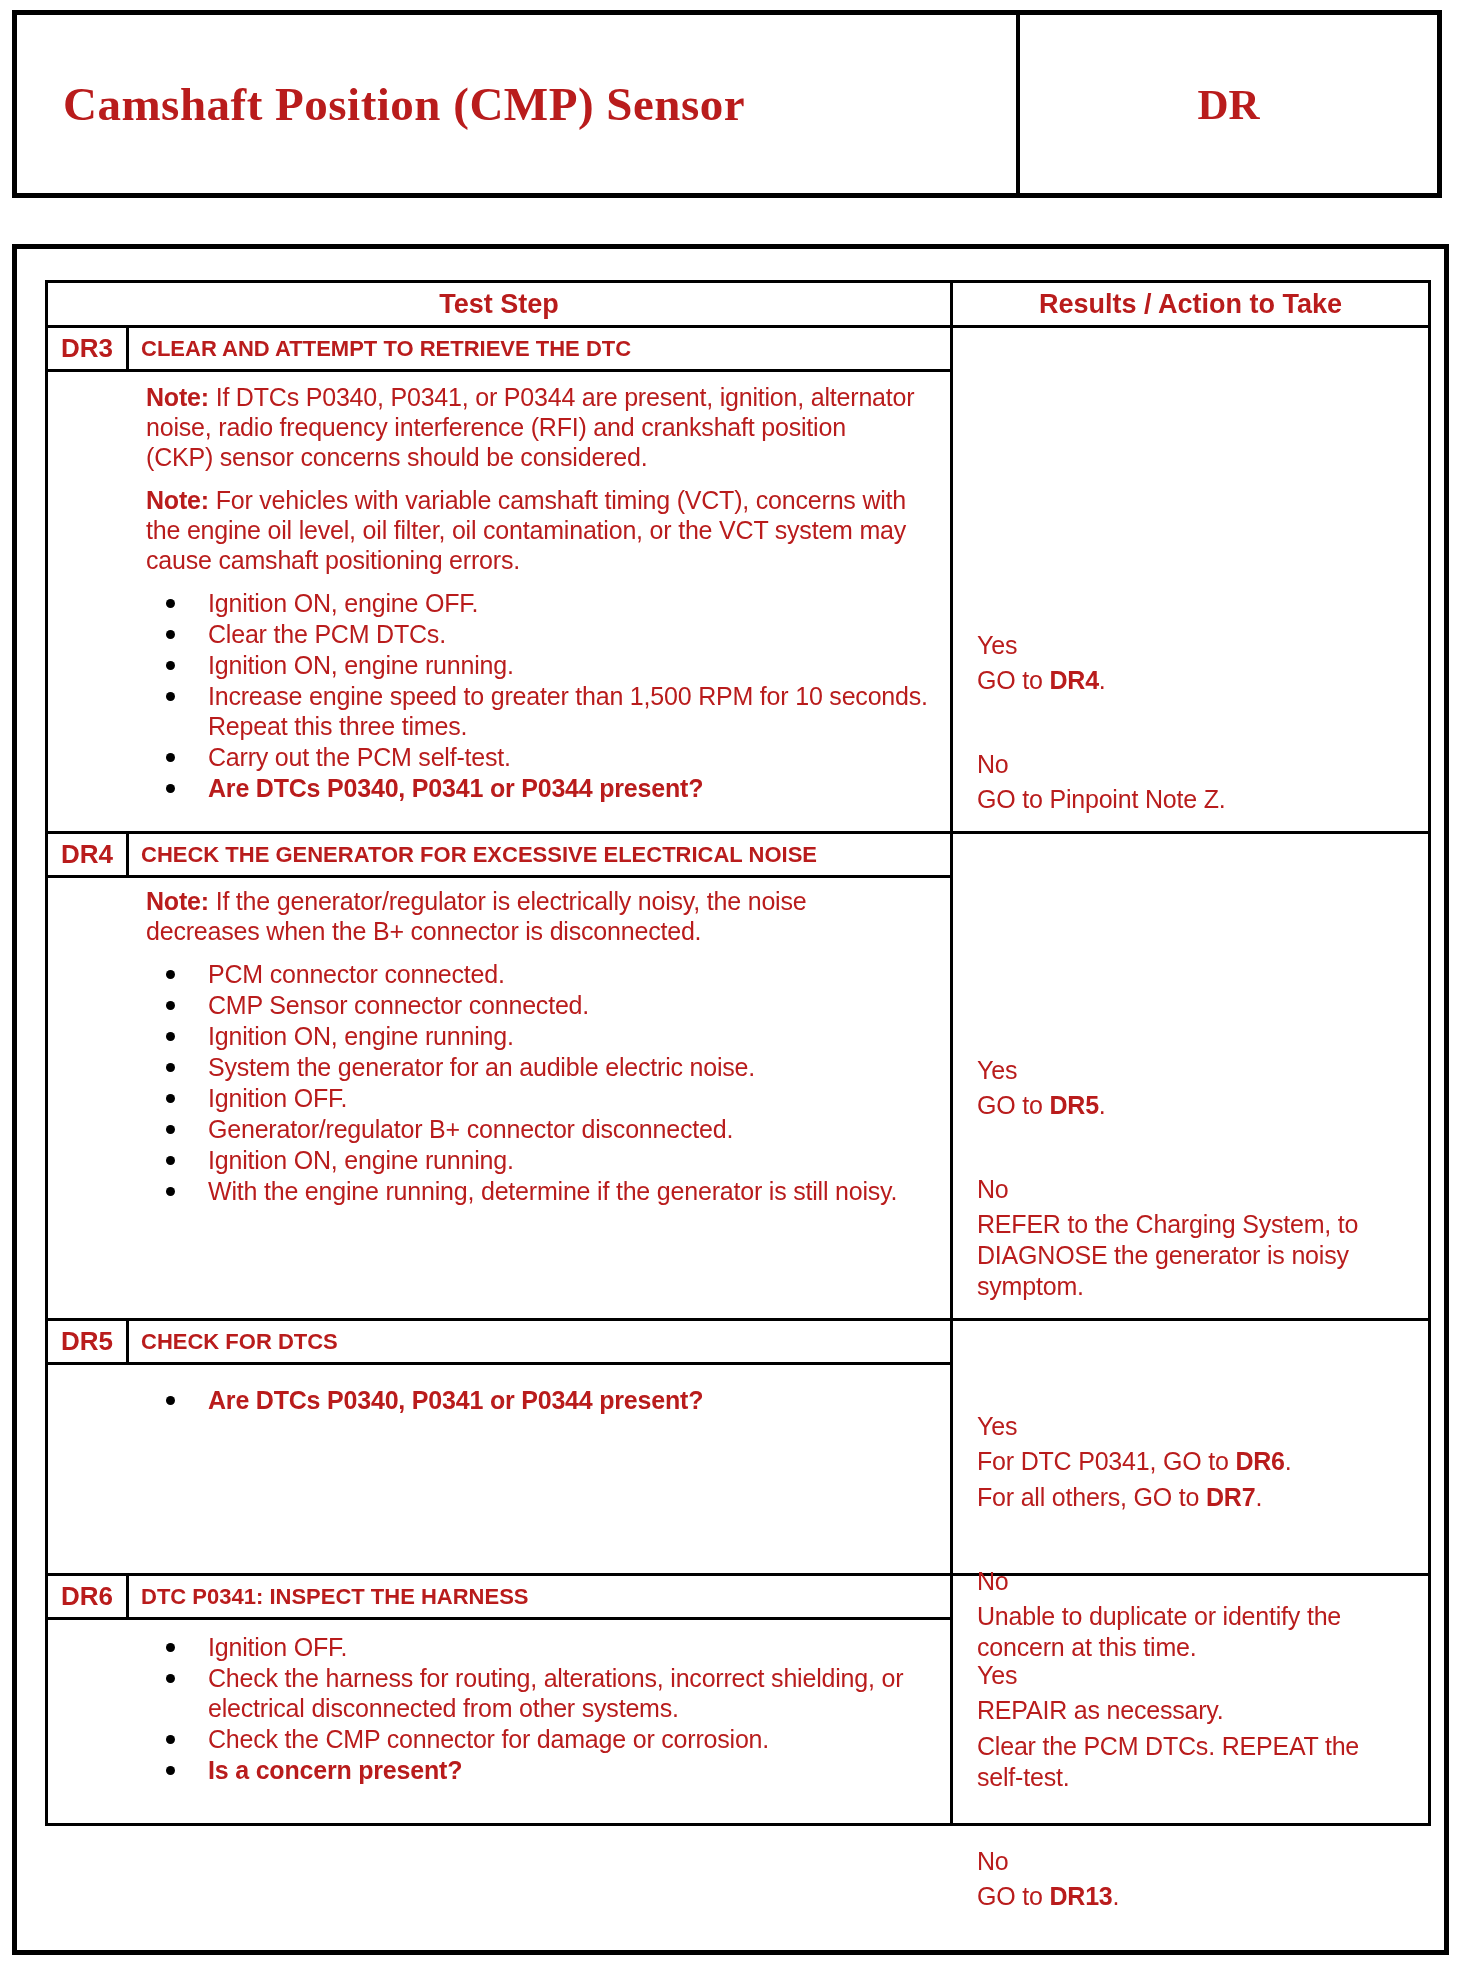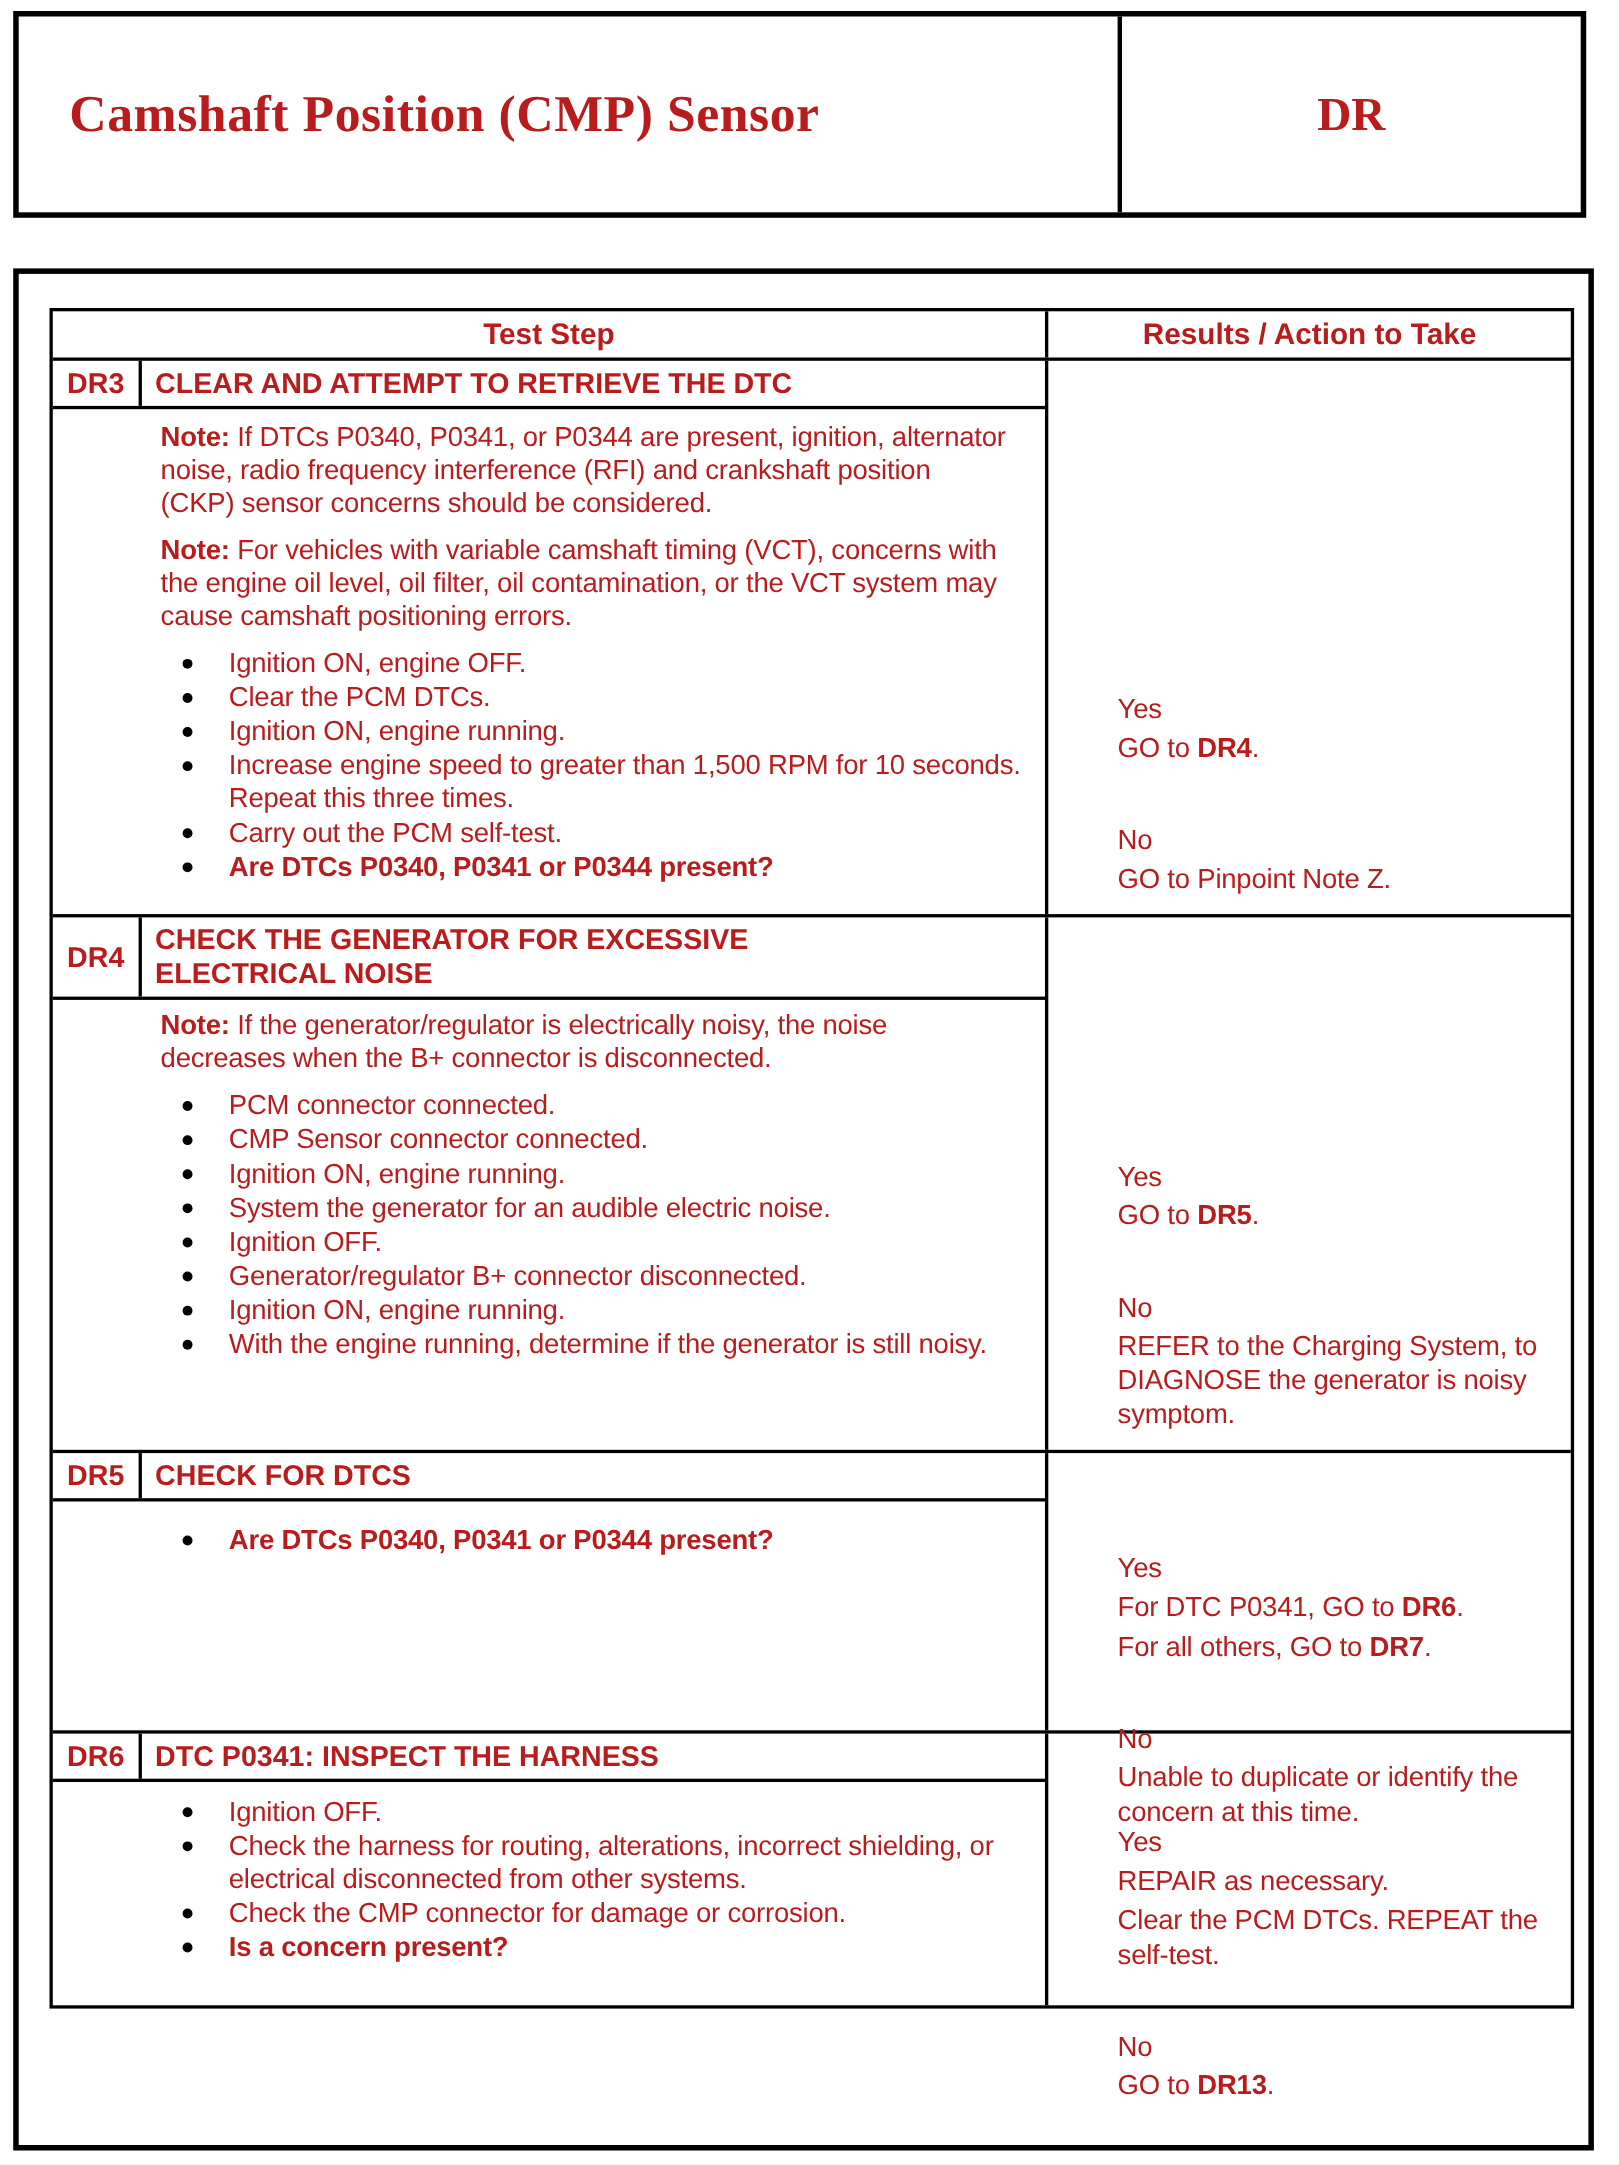--- a/index.html
+++ b/index.html
@@ -48,39 +48,39 @@
     position:absolute; left:45px; top:280px;
     width:1386px;
     border:3px solid #000;
     background:#fff;
   }
   .thead-row { display:flex; height:42px; }
   .th { font-weight:bold; font-size:27px; display:flex; align-items:center; justify-content:center; }
   .th-test { width:905px; border-right:3px solid #000; }
   .th-results { flex:1; }
 
-  .step-row { display:flex; border-top:3px solid #000;gap:39px; }
+  .step-row { display:flex; border-top:3px solid #000; }
   .row-dr3 { height:506px; }
   .row-dr4 { height:487px; }
   .row-dr5 { height:255px; }
   .row-dr6 { height:250px; }
 
   .cell-test {
     width:905px; border-right:3px solid #000;
     display:flex; flex-direction:column;
   }
   .step-head { display:flex; border-bottom:3px solid #000; }
   .step-id {
     width:81px; border-right:3px solid #000;
     display:flex; align-items:center; justify-content:center;
     font-weight:bold; font-size:26px; padding:4px 0;
   }
   .step-title {
     flex:1; display:flex; align-items:center;
-    padding:5px 12px; font-weight:bold; font-size:26px; line-height:31px;
+    padding:5px 12px; font-weight:bold; font-size:22px; line-height:31px;
   }
   .step-title span { display:inline-block; max-width:700px; }
 
   .step-body { padding:10px 18px 0 98px; font-size:25px; letter-spacing:-0.2px; }
   .row-dr4 .step-body { padding-top:8px; }
   .row-dr5 .step-body { padding-top:18px; }
   .note { line-height:30px; max-width:770px; margin-bottom:13px; }
   .note strong { font-weight:bold; }
   ul.bullets { list-style:none; margin-top:2px; }
   ul.bullets li {

